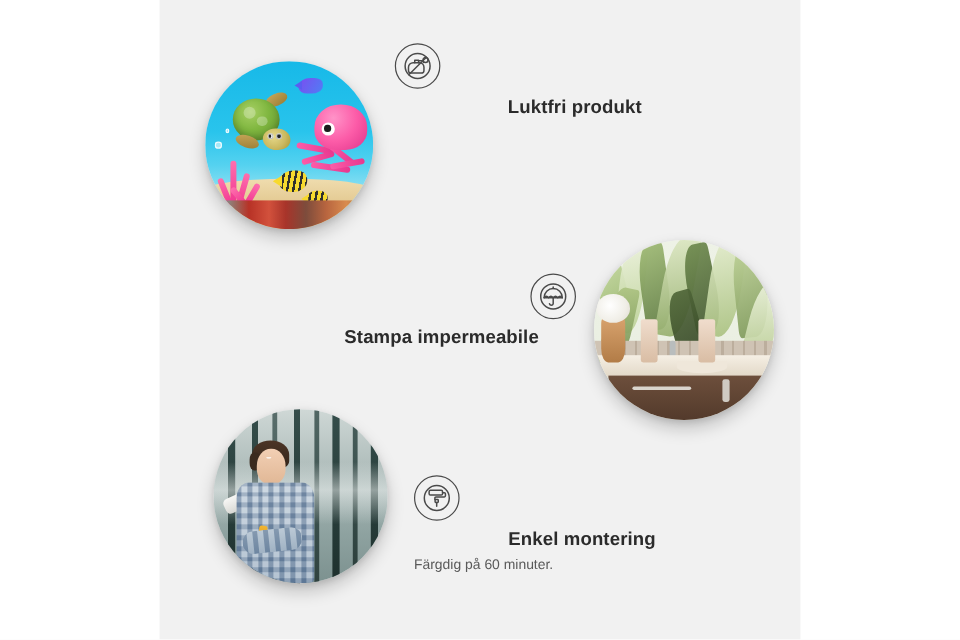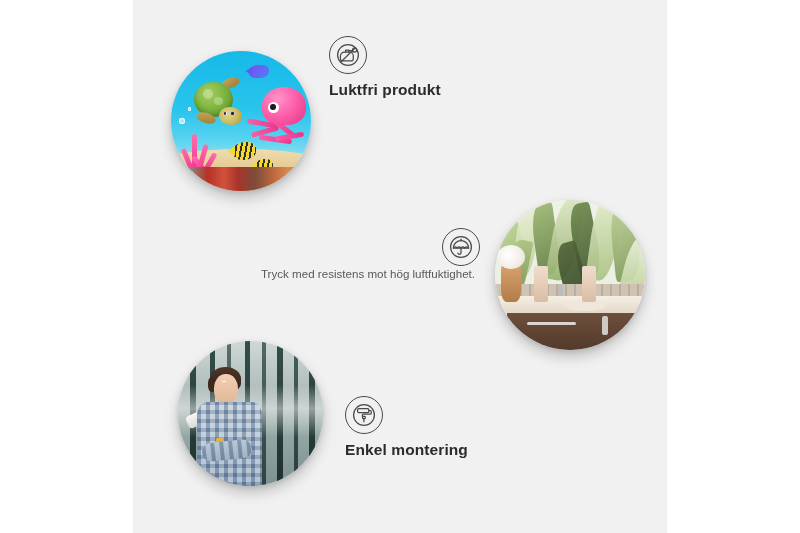--- a/index.html
+++ b/index.html
@@ -341,20 +341,21 @@
   }
   .icon-badge svg { display: block; }
 
   .f-title {
     font-size: 15.5px;
     font-weight: bold;
     color: #2b2b2b;
     letter-spacing: 0.1px;
     margin: 7px 0 3px 0;
     line-height: 1.2;
+    text-align: center;
   }
   .f-desc {
     font-size: 11.6px;
     color: #595959;
     line-height: 1.42;
     margin: 0;
   }
 
   
   #feature-odourless {
@@ -442,21 +443,21 @@
     <div class="feature" id="feature-waterproof">
       <div class="icon-badge">
         <svg width="26" height="26" viewBox="0 0 26 26" fill="none" stroke="#4a4a4a" stroke-width="1.25" stroke-linecap="round" stroke-linejoin="round">
           <circle cx="13" cy="13" r="10.4"></circle>
           <path d="M5.4 14.1 a7.6 7.6 0 0 1 15.2 0 z"></path>
           <path d="M5.4 14.1 q1.9 -2.3 3.8 0 q1.9 -2.3 3.8 0 q1.9 -2.3 3.8 0 q1.9 -2.3 3.8 0"></path>
           <path d="M13 14.1 v5.0 a1.6 1.6 0 0 1 -3.1 0"></path>
           <path d="M13 6.5 v-1.3"></path>
         </svg>
       </div>
-      <p class="f-desc">Tryck med resistens mot hög luftfuktighet.</p>
+      <div class="f-title">Stampa impermeabile</div>
     </div>
 
     <div class="medallion" id="medallion-bathroom">
       <div class="art bath-wall">
         <div class="leaf a"></div>
           <div class="leaf b"></div>
           <div class="leaf c"></div>
         <div class="leaf d"></div>
           <div class="leaf e"></div>
           <div class="leaf f"></div>
@@ -505,16 +506,17 @@
       <div class="icon-badge">
         <svg width="26" height="26" viewBox="0 0 26 26" fill="none" stroke="#4a4a4a" stroke-width="1.25" stroke-linecap="round" stroke-linejoin="round">
           <circle cx="13" cy="13" r="10.4"></circle>
           <rect x="6.6" y="6.6" width="11.2" height="3.9" rx="1.1"></rect>
           <path d="M17.8 8.6 h1.5 a0.9 0.9 0 0 1 0.9 0.9 v1.7 a0.9 0.9 0 0 1 -0.9 0.9 h-7.0 a0.9 0.9 0 0 0 -0.9 0.9 v1.3"></path>
           <rect x="11.6" y="14.3" width="2.6" height="2.4" rx="0.5"></rect>
           <path d="M12.9 16.7 v3.1"></path>
         </svg>
       </div>
       <div class="f-title">Enkel montering</div>
+      <p class="f-desc">Färgdig på 60 minuter.</p>
     </div>
 
   </div>
 </div>
 
 </body></html>

